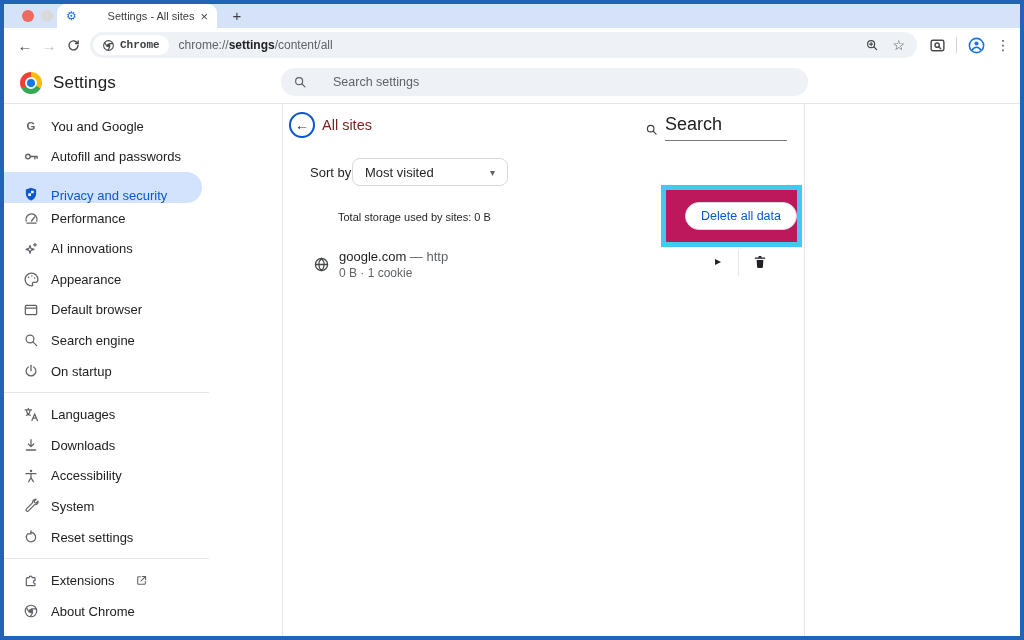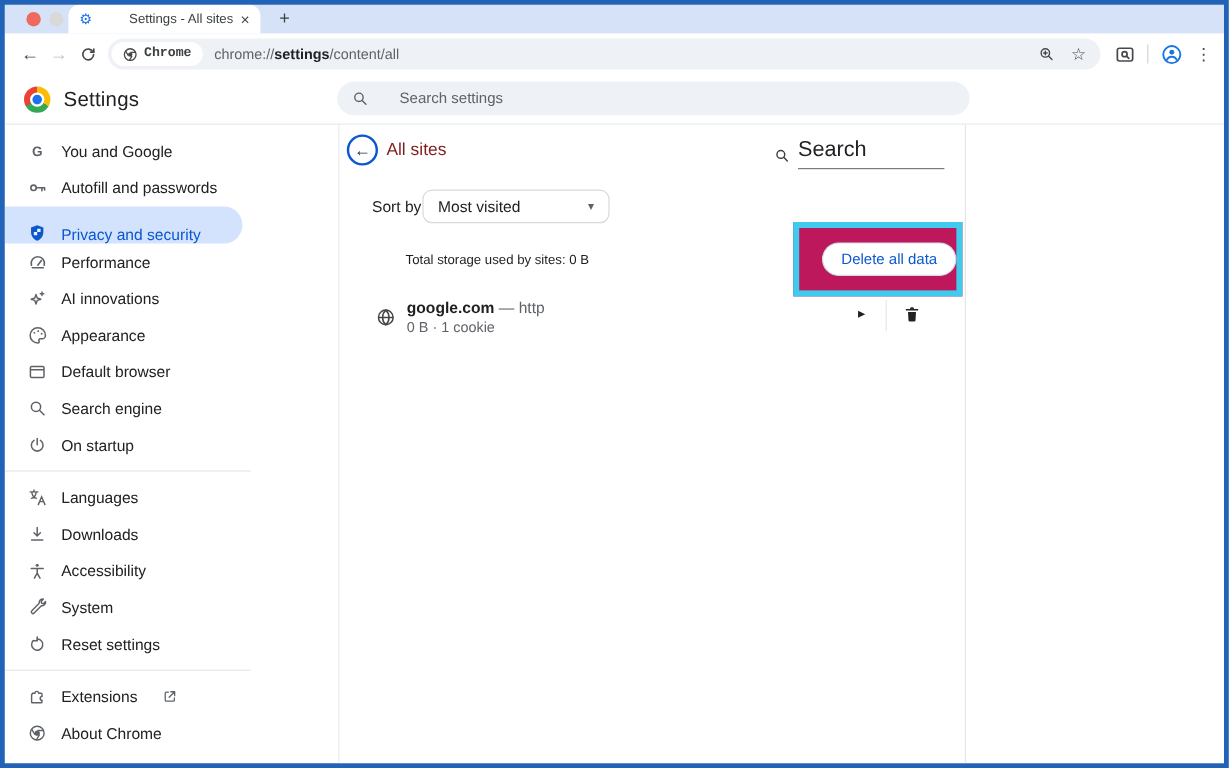--- a/index.html
+++ b/index.html
@@ -57,21 +57,21 @@
   .content-search{position:absolute;left:362px;top:10px;display:flex;align-items:flex-end;gap:7px;color:#3c4043;}
   .cs-box{width:122px;border-bottom:1px solid #767c82;font-size:18px;color:#202124;padding-bottom:5px;}
   .sort-label{position:absolute;left:27px;top:61px;font-size:13px;color:#1f1f1f;}
   .select{position:absolute;left:69px;top:54px;width:156px;height:28px;border:1px solid #d5d9dd;border-radius:8px;display:flex;align-items:center;padding:0 12px;box-sizing:border-box;font-size:13px;color:#1f1f1f;background:#fff;}
   .select .caret{margin-left:auto;color:#5f6368;font-size:10px;}
   .storage{position:absolute;left:27px;top:107px;font-size:11px;color:#1f1f1f;margin-left:28px;}
   .highlight-box{position:absolute;left:378px;top:81px;width:141px;height:62px;border:5px solid #40cbee;box-sizing:border-box;display:flex;align-items:center;justify-content:flex-end;background:#be185d;}
   .delete-btn{height:28px;padding:0 15px;border:1px solid #d3dbe8;border-radius:14px;background:#fff;font-size:12.5px;font-weight:500;color:#0b57d0;display:flex;align-items:center;white-space:nowrap;}
   .globe{position:absolute;left:30px;top:152px;color:#44474a;}
   .site-line1{position:absolute;left:56px;top:145px;font-size:13px;color:#1f1f1f;}
-  .site-line1 .name{font-weight:700;}
+  .site-line1 .name{font-weight:400;}
   .site-line1 .scheme{color:#5f6368;}
   .site-line2{position:absolute;left:56px;top:162px;font-size:12px;color:#5f6368;}
   .expand{position:absolute;left:428px;top:150px;font-size:12px;color:#202124;width:14px;text-align:center;}
   .row-sep{position:absolute;left:455px;top:146px;width:1px;height:26px;background:#e4e6e8;}
   .trash{position:absolute;left:469px;top:150px;color:#202124;}
   .east{flex:1;background:#fff;}
   svg{display:block;}
 </style>
 </head>
 <body>

